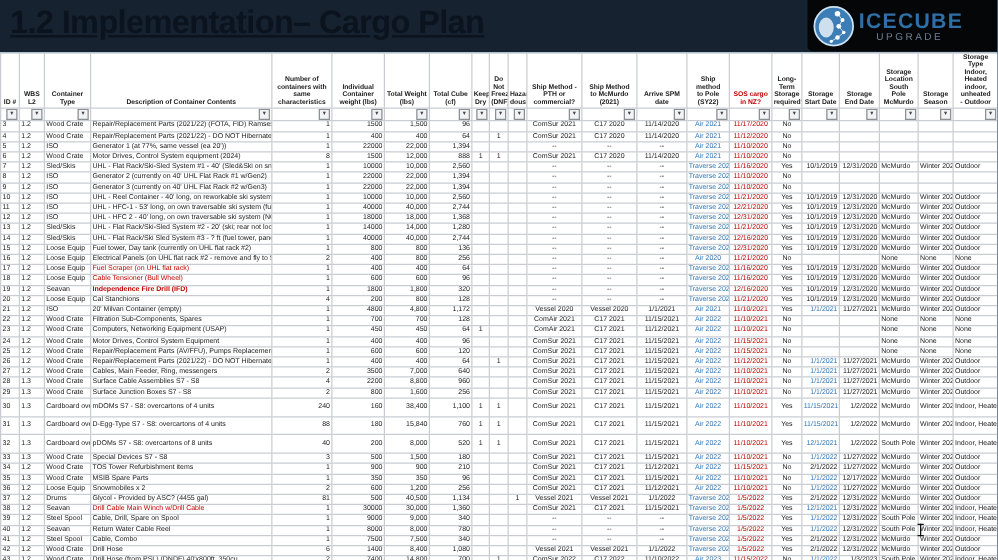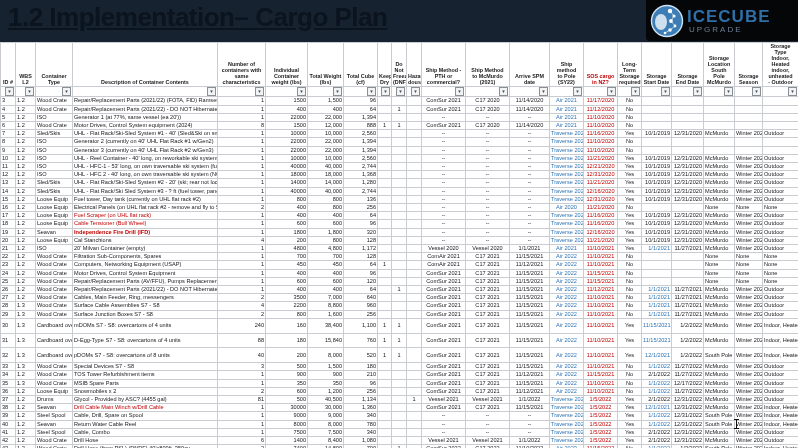--- a/index.html
+++ b/index.html
@@ -7,21 +7,21 @@
          font-family:"Liberation Sans",sans-serif;}
   
   .titlebar{position:absolute;left:0;top:0;width:100%;height:42px;background:#162230;}
   .slide-title{position:absolute;left:8px;top:2px;font-size:26px;font-weight:bold;
                color:#0b131e;text-decoration:underline;letter-spacing:-0.5px;}
   .logo-box{position:absolute;right:0;top:0;width:152px;height:41px;background:#050607;
             border-radius:0 0 0 4px;display:flex;align-items:center;padding:0 4px;box-sizing:border-box;}
   .logo-globe{width:34px;height:34px;flex:0 0 auto;margin-right:3px;}
   .logo-text{display:flex;flex-direction:column;line-height:1;}
   .logo-line1{font-size:17px;font-weight:bold;color:#2f6fa8;letter-spacing:1px;}
-  .logo-line2{font-size:8px;color:#6e8096;letter-spacing:2px;margin-top:1px;margin-left:2px;}
+  .logo-line2{font-size:8px;color:#6e8096;letter-spacing:2px;margin-top:1px;margin-left:14px;}
   
   .sheet{position:absolute;left:0;top:42px;width:798px;height:406px;background:#ffffff;overflow:hidden;}
   table{border-collapse:collapse;table-layout:fixed;width:798px;}
   th,td{border:0.5px solid #c9cdd2;padding:0 1px;overflow:hidden;white-space:nowrap;
         font-size:5.6px;color:#1a1a1a;box-sizing:border-box;}
   thead th{font-size:5.4px;font-weight:bold;text-align:center;vertical-align:bottom;
            line-height:1.12;white-space:pre-line;background:#ffffff;height:30px;padding-bottom:1px;}
   thead th.hdr-red{color:#c00000;}
   tr.filter-row td{height:9px;background:#ffffff;}
   .filter-btn{float:right;width:7px;height:7px;border:0.5px solid #8a8f94;background:#f2f3f4;

